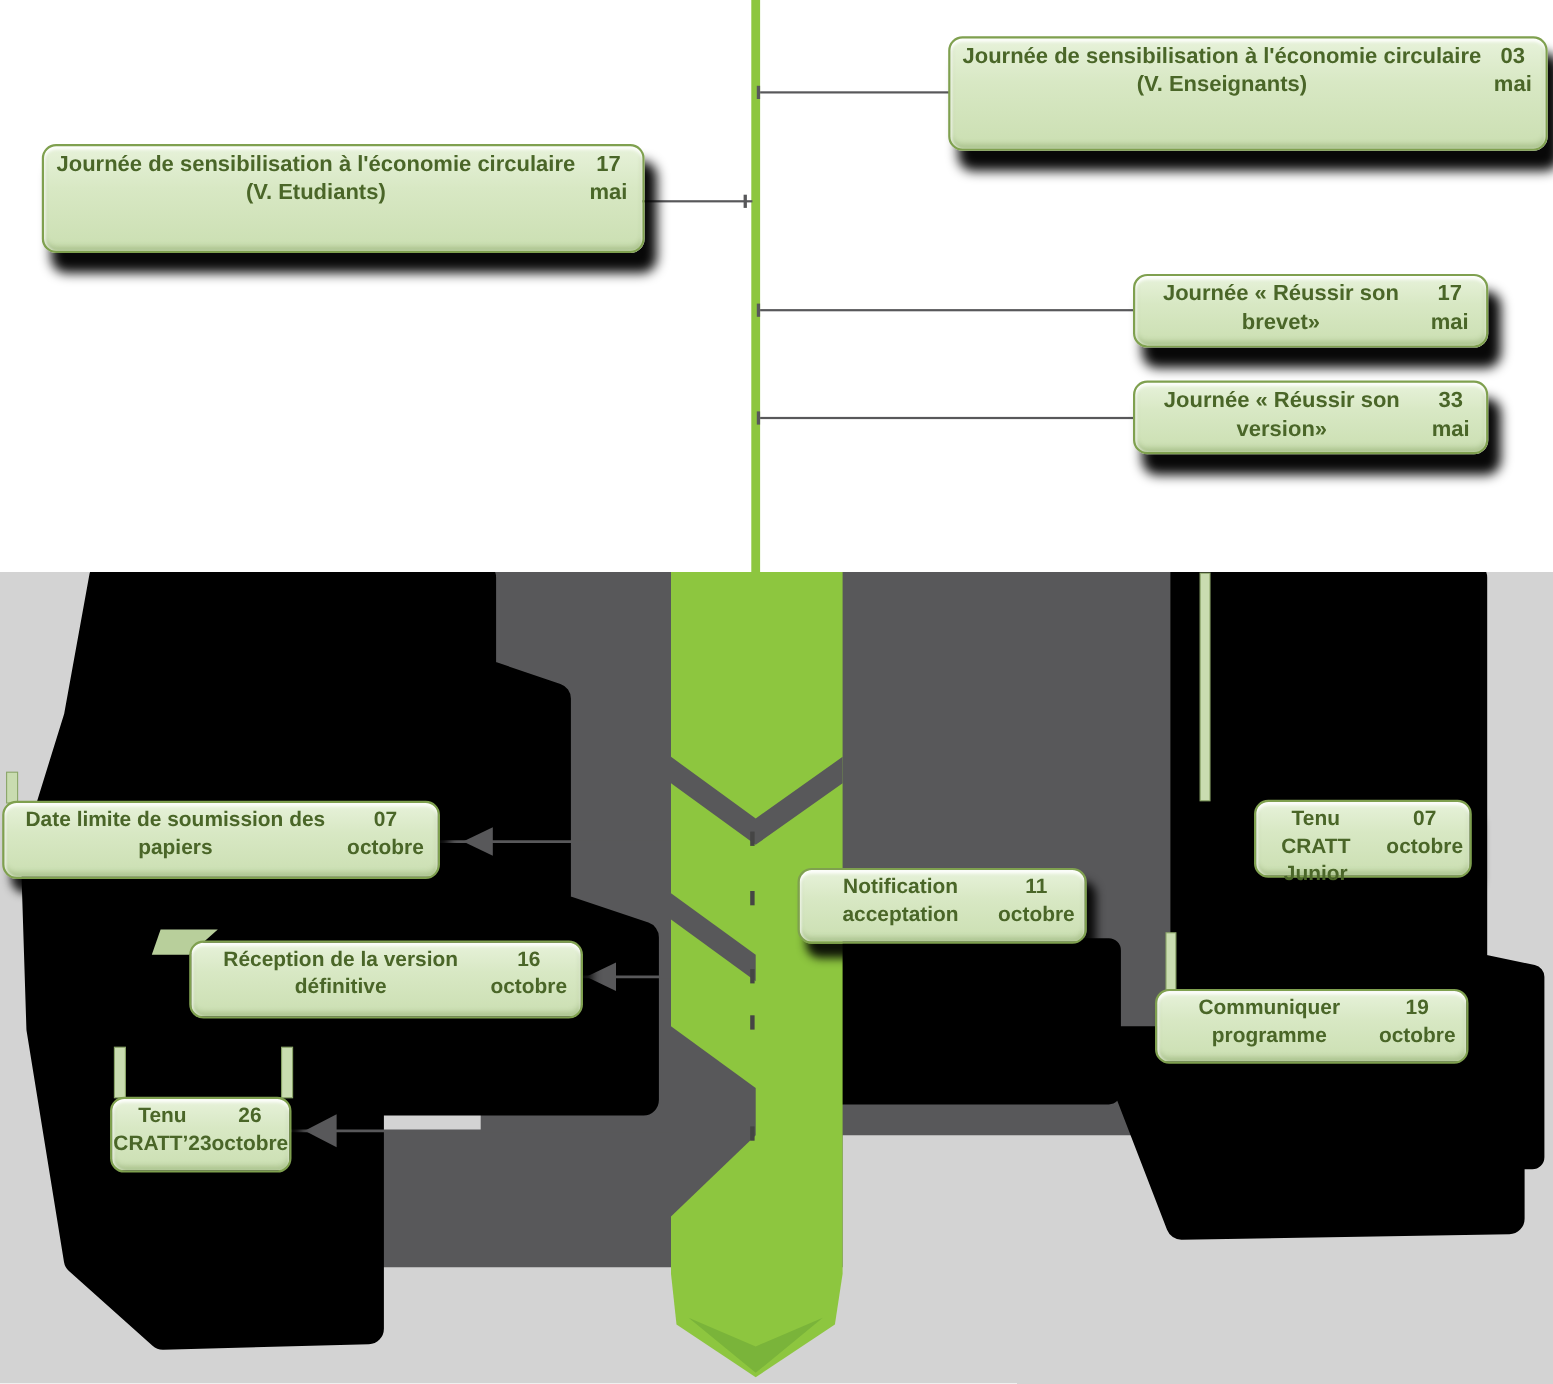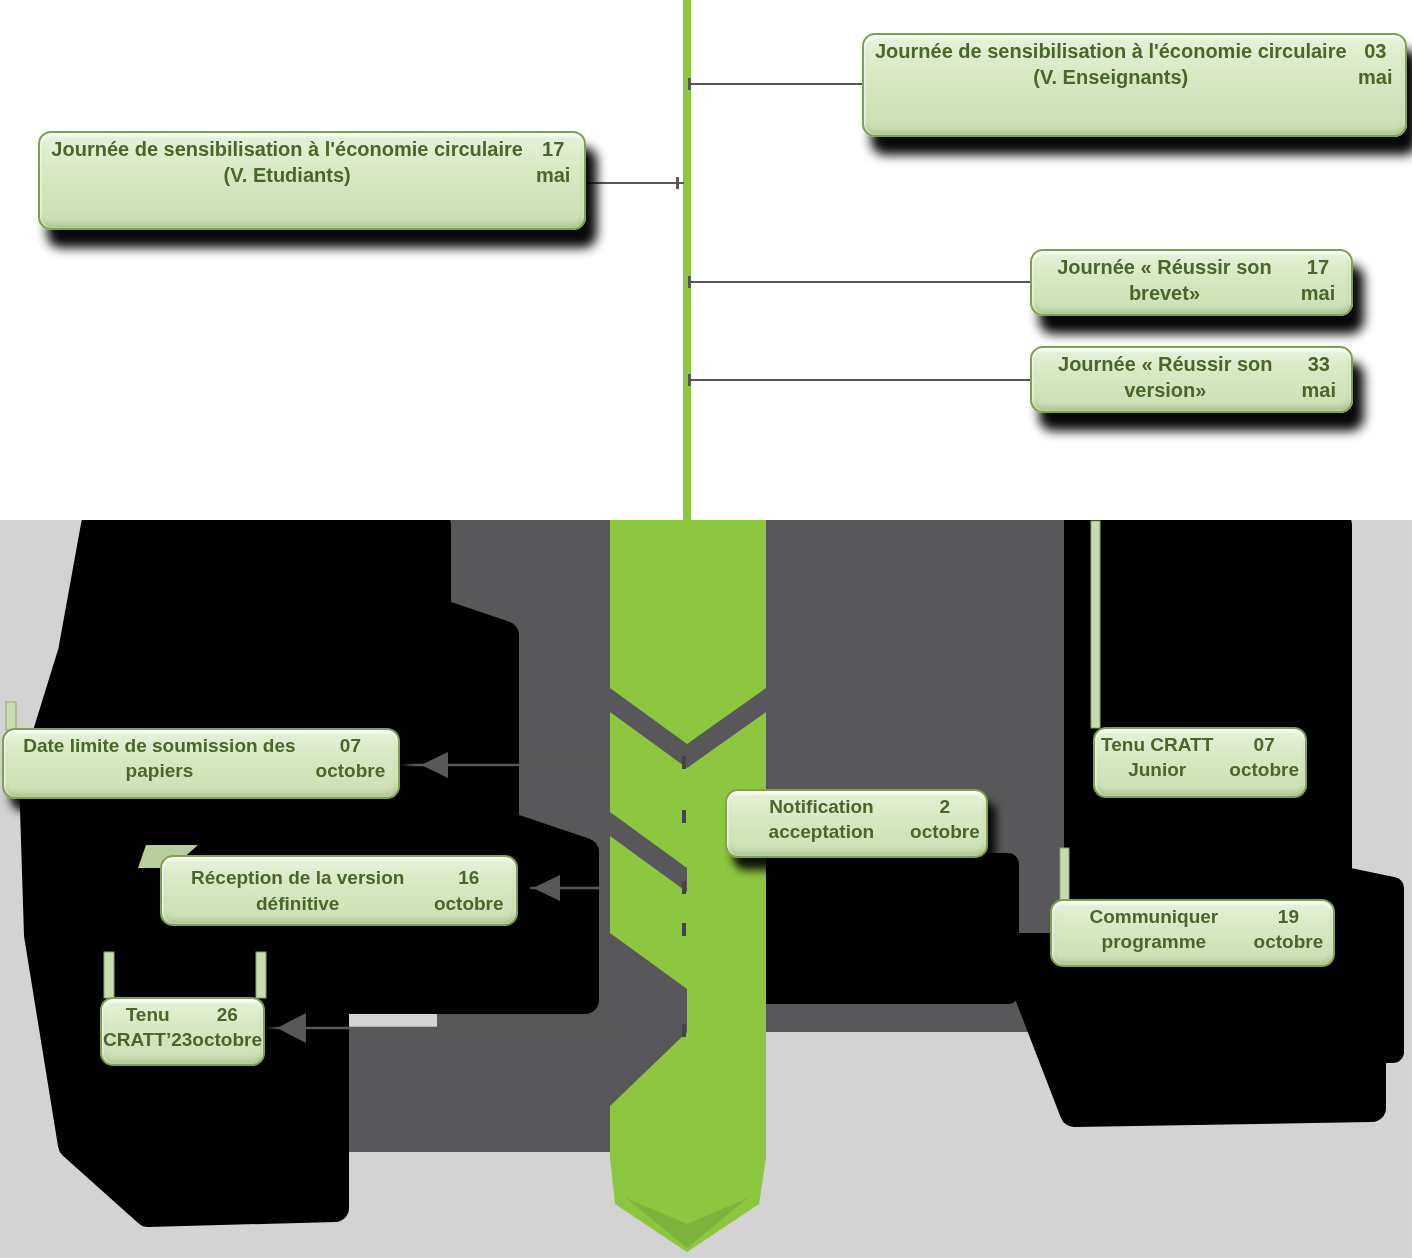--- a/index.html
+++ b/index.html
@@ -126,38 +126,38 @@
   <div class="ebox shadow-big fs20" style="left:1030px;top:346px;width:323px;height:67px;">
     <span class="t">Journée « Réussir son version»</span>
     <span class="d">33 mai</span>
   </div>
 
   <div class="ebox shadow-sm fs19" style="left:2px;top:728px;width:398px;height:71px;">
     <span class="t">Date limite de soumission des papiers</span>
     <span class="d">07 octobre</span>
   </div>
 
-  <div class="ebox shadow-sm fs19" style="left:160px;top:855px;width:358px;height:71px;align-items:center;">
+  <div class="ebox shadow-sm fs19" style="left:172px;top:855px;width:358px;height:71px;">
     <span class="t">Réception de la version définitive</span>
     <span class="d">16 octobre</span>
   </div>
 
   <div class="ebox shadow-sm fs19" style="left:100px;top:997px;width:165px;height:69px;">
     <span class="t">Tenu CRATT’23</span>
     <span class="d">26 octobre</span>
   </div>
 
-  <div class="ebox shadow-sm fs19" style="left:1093px;top:727px;width:214px;height:71px;gap:16px;">
+  <div class="ebox shadow-sm fs19" style="left:1140px;top:727px;width:198px;height:71px;gap:16px;">
     <span class="t">Tenu CRATT Junior</span>
     <span class="d">07 octobre</span>
   </div>
 
   <div class="ebox shadow-sm fs19" style="left:725px;top:789px;width:263px;height:69px;">
     <span class="t">Notification acceptation</span>
-    <span class="d">2 octobre</span>
+    <span class="d">11 octobre</span>
   </div>
 
   <div class="ebox shadow-sm fs19" style="left:1050px;top:899px;width:285px;height:68px;">
     <span class="t">Communiquer programme</span>
     <span class="d">19 octobre</span>
   </div>
 
 </div>
 
 </body></html>

